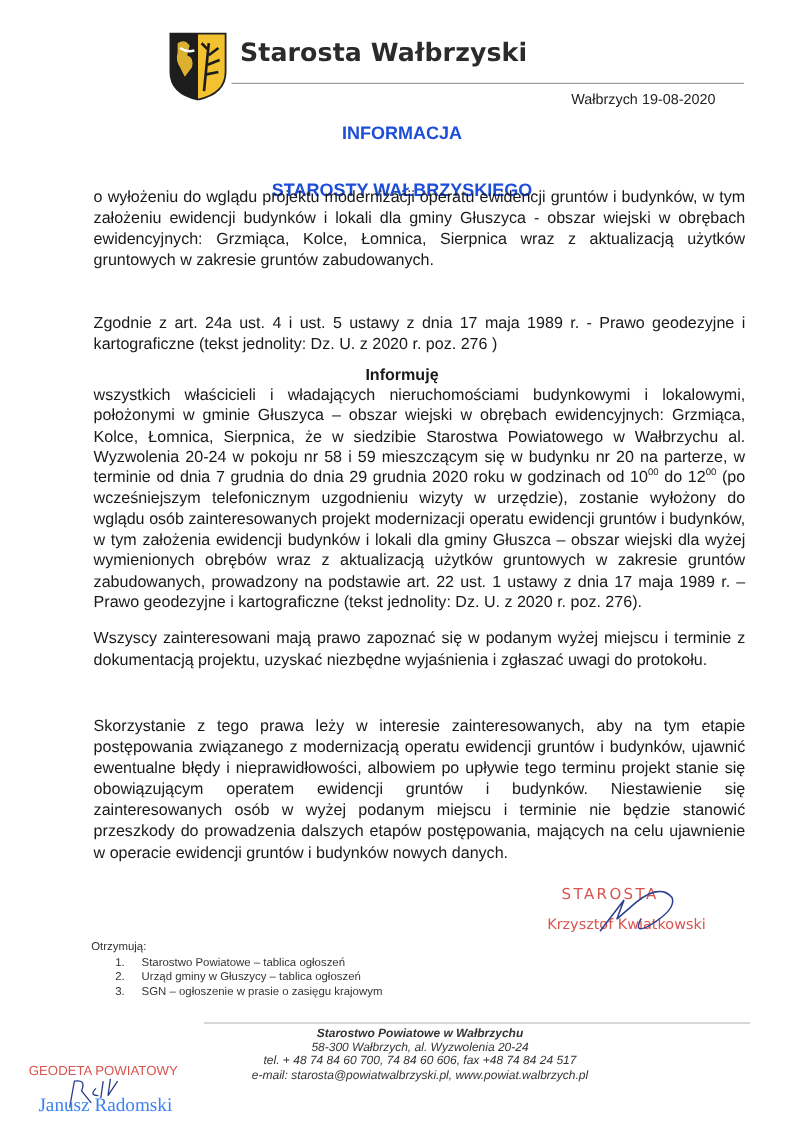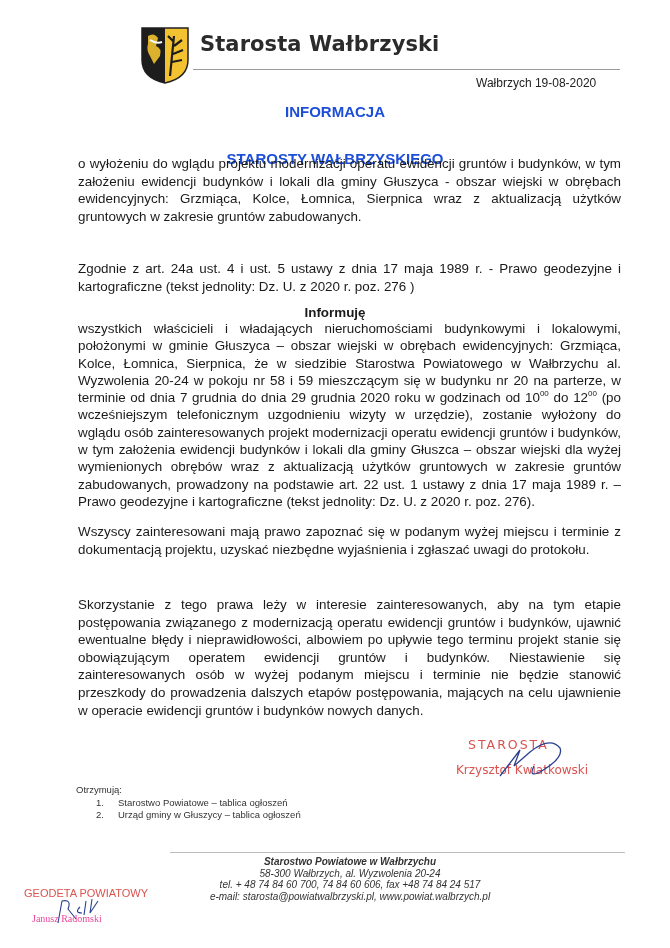--- a/index.html
+++ b/index.html
@@ -27,21 +27,21 @@
                    font-size: 12.5px; letter-spacing: 2px; }
     .stamp-name { left: 456px; top: 763px; color: #d9534f; font-family: "DejaVu Sans", sans-serif; font-size: 12px; }
     .sig1 { left: 490px; top: 742px; width: 100px; height: 40px; }
     .recipients-label { left: 76px; top: 784px; font-size: 9.5px; color: #333; }
     .recipients { left: 96px; top: 797px; font-size: 9.5px; color: #333; line-height: 12.2px; margin: 0; padding: 0; list-style: none; }
     .recipients li span.num { display: inline-block; width: 22px; }
     .footer-rule { left: 170px; top: 852px; width: 455px; height: 1px; background: #bdbdbd; }
     .footer { left: 150px; width: 400px; text-align: center; top: 856px; font-style: italic; font-size: 10px; color: #333; line-height: 11.5px; }
     .footer .f-title { font-weight: bold; }
     .geo-title { left: 24px; top: 887px; color: #d9534f; font-size: 11px; }
-    .geo-name { left: 32px; top: 913px; color: #ec4899; font-family: "Liberation Serif", serif; font-size: 10px; }
+    .geo-name { left: 32px; top: 913px; color: #3b82f6; font-family: "Liberation Serif", serif; font-size: 16px; }
     .sig2 { left: 50px; top: 897px; width: 60px; height: 28px; }
   </style>
 </head>
 <body>
 
 <div class="abs logo-wrap">
   <svg width="50" height="58" viewBox="0 0 50 58">
     <path d="M2 2 H48 V34 Q48 52 25 57 Q2 52 2 34 Z" fill="#f2c230" stroke="#222" stroke-width="1.5"></path>
     <path d="M2 2 H25 V57 Q2 52 2 34 Z" fill="#1d1d1d"></path>
     <path d="M8 10 Q14 6 18 12 L16 20 Q22 22 20 30 L14 38 L10 30 Q6 24 8 18 Z" fill="#f2c230" opacity="0.9"></path>
@@ -75,20 +75,21 @@
 <div class="abs sig1">
   <svg width="100" height="40" viewBox="0 0 100 40">
     <path d="M10 34 L30 8 L24 24 L40 10 Q60 -6 70 6 Q74 16 50 30 Q38 36 44 24" stroke="#2a3f8f" stroke-width="1.3" fill="none"></path>
   </svg>
 </div>
 
 <div class="abs recipients-label">Otrzymują:</div>
 <ul class="abs recipients">
   <li><span class="num">1.</span><span>Starostwo Powiatowe – tablica ogłoszeń</span></li>
   <li><span class="num">2.</span><span>Urząd gminy w Głuszycy – tablica ogłoszeń</span></li>
+  <li><span class="num">3.</span><span>SGN – ogłoszenie w prasie o zasięgu krajowym</span></li>
 </ul>
 
 <div class="abs footer-rule"></div>
 <div class="abs footer">
   <div class="f-title">Starostwo Powiatowe w Wałbrzychu</div>
   <div>58-300 Wałbrzych, al. Wyzwolenia 20-24</div>
   <div>tel. + 48 74 84 60 700, 74 84 60 606, fax +48 74 84 24 517</div>
   <div>e-mail: starosta@powiatwalbrzyski.pl, www.powiat.walbrzych.pl</div>
 </div>
 

